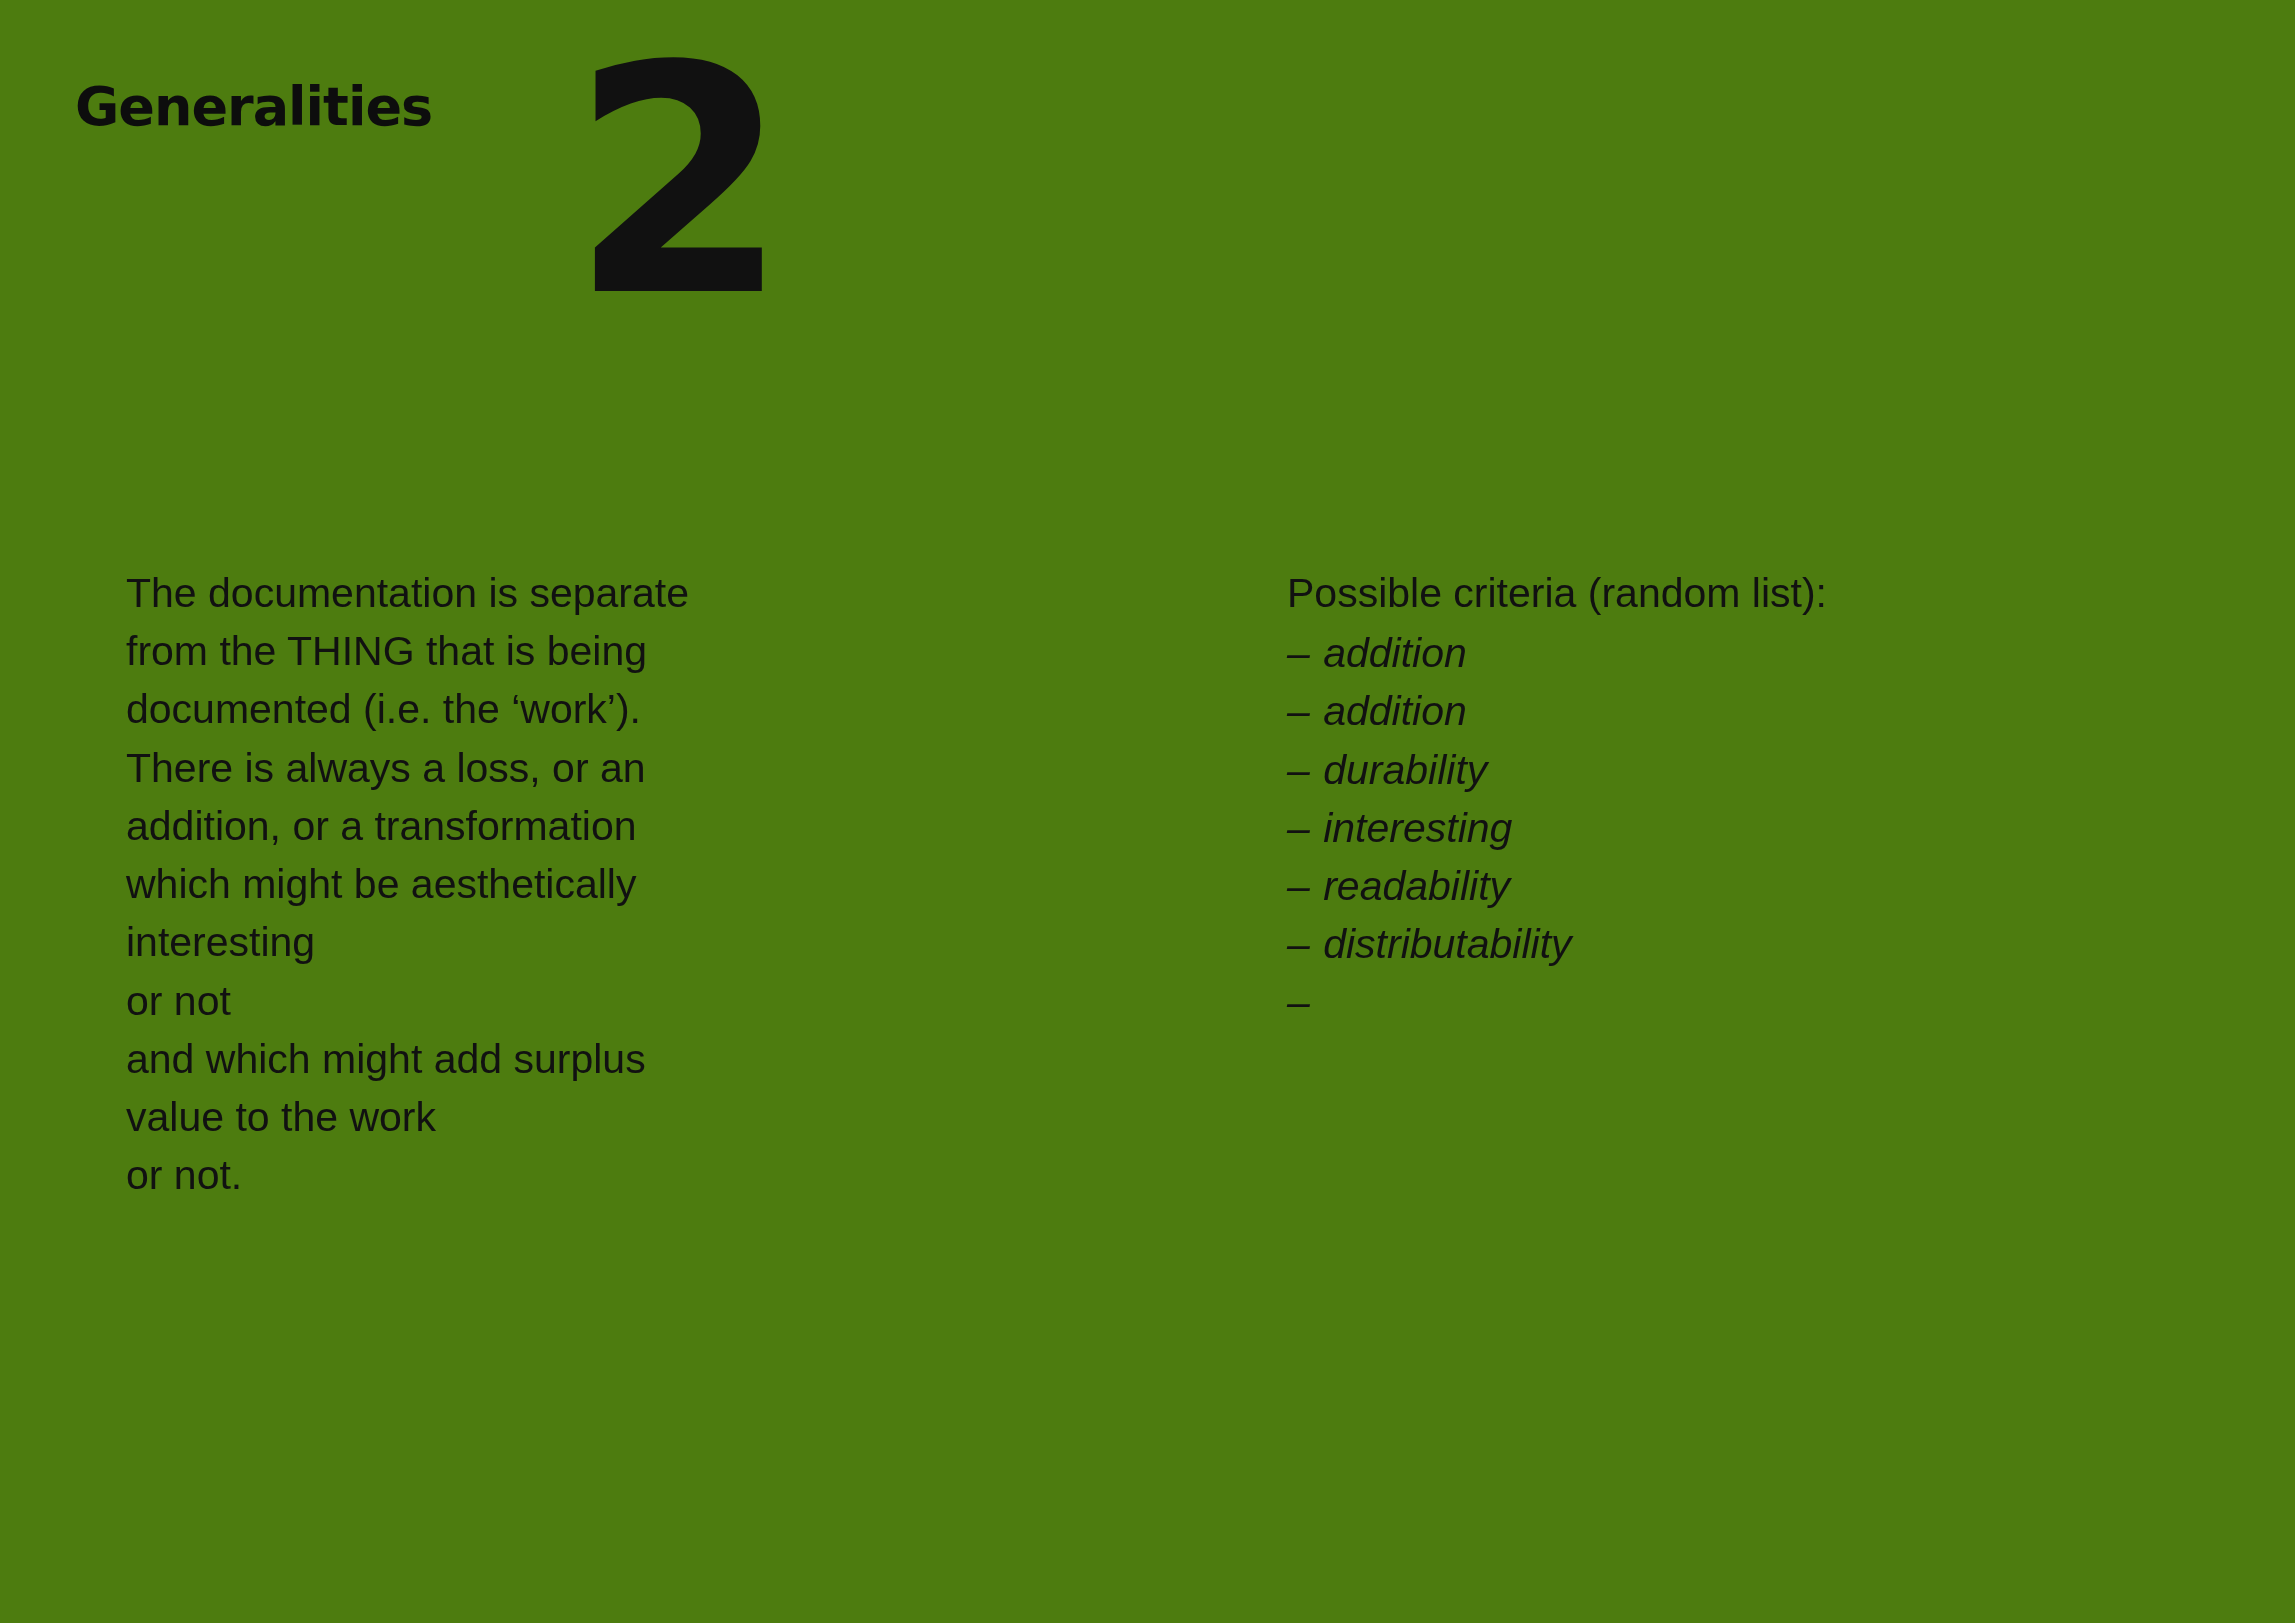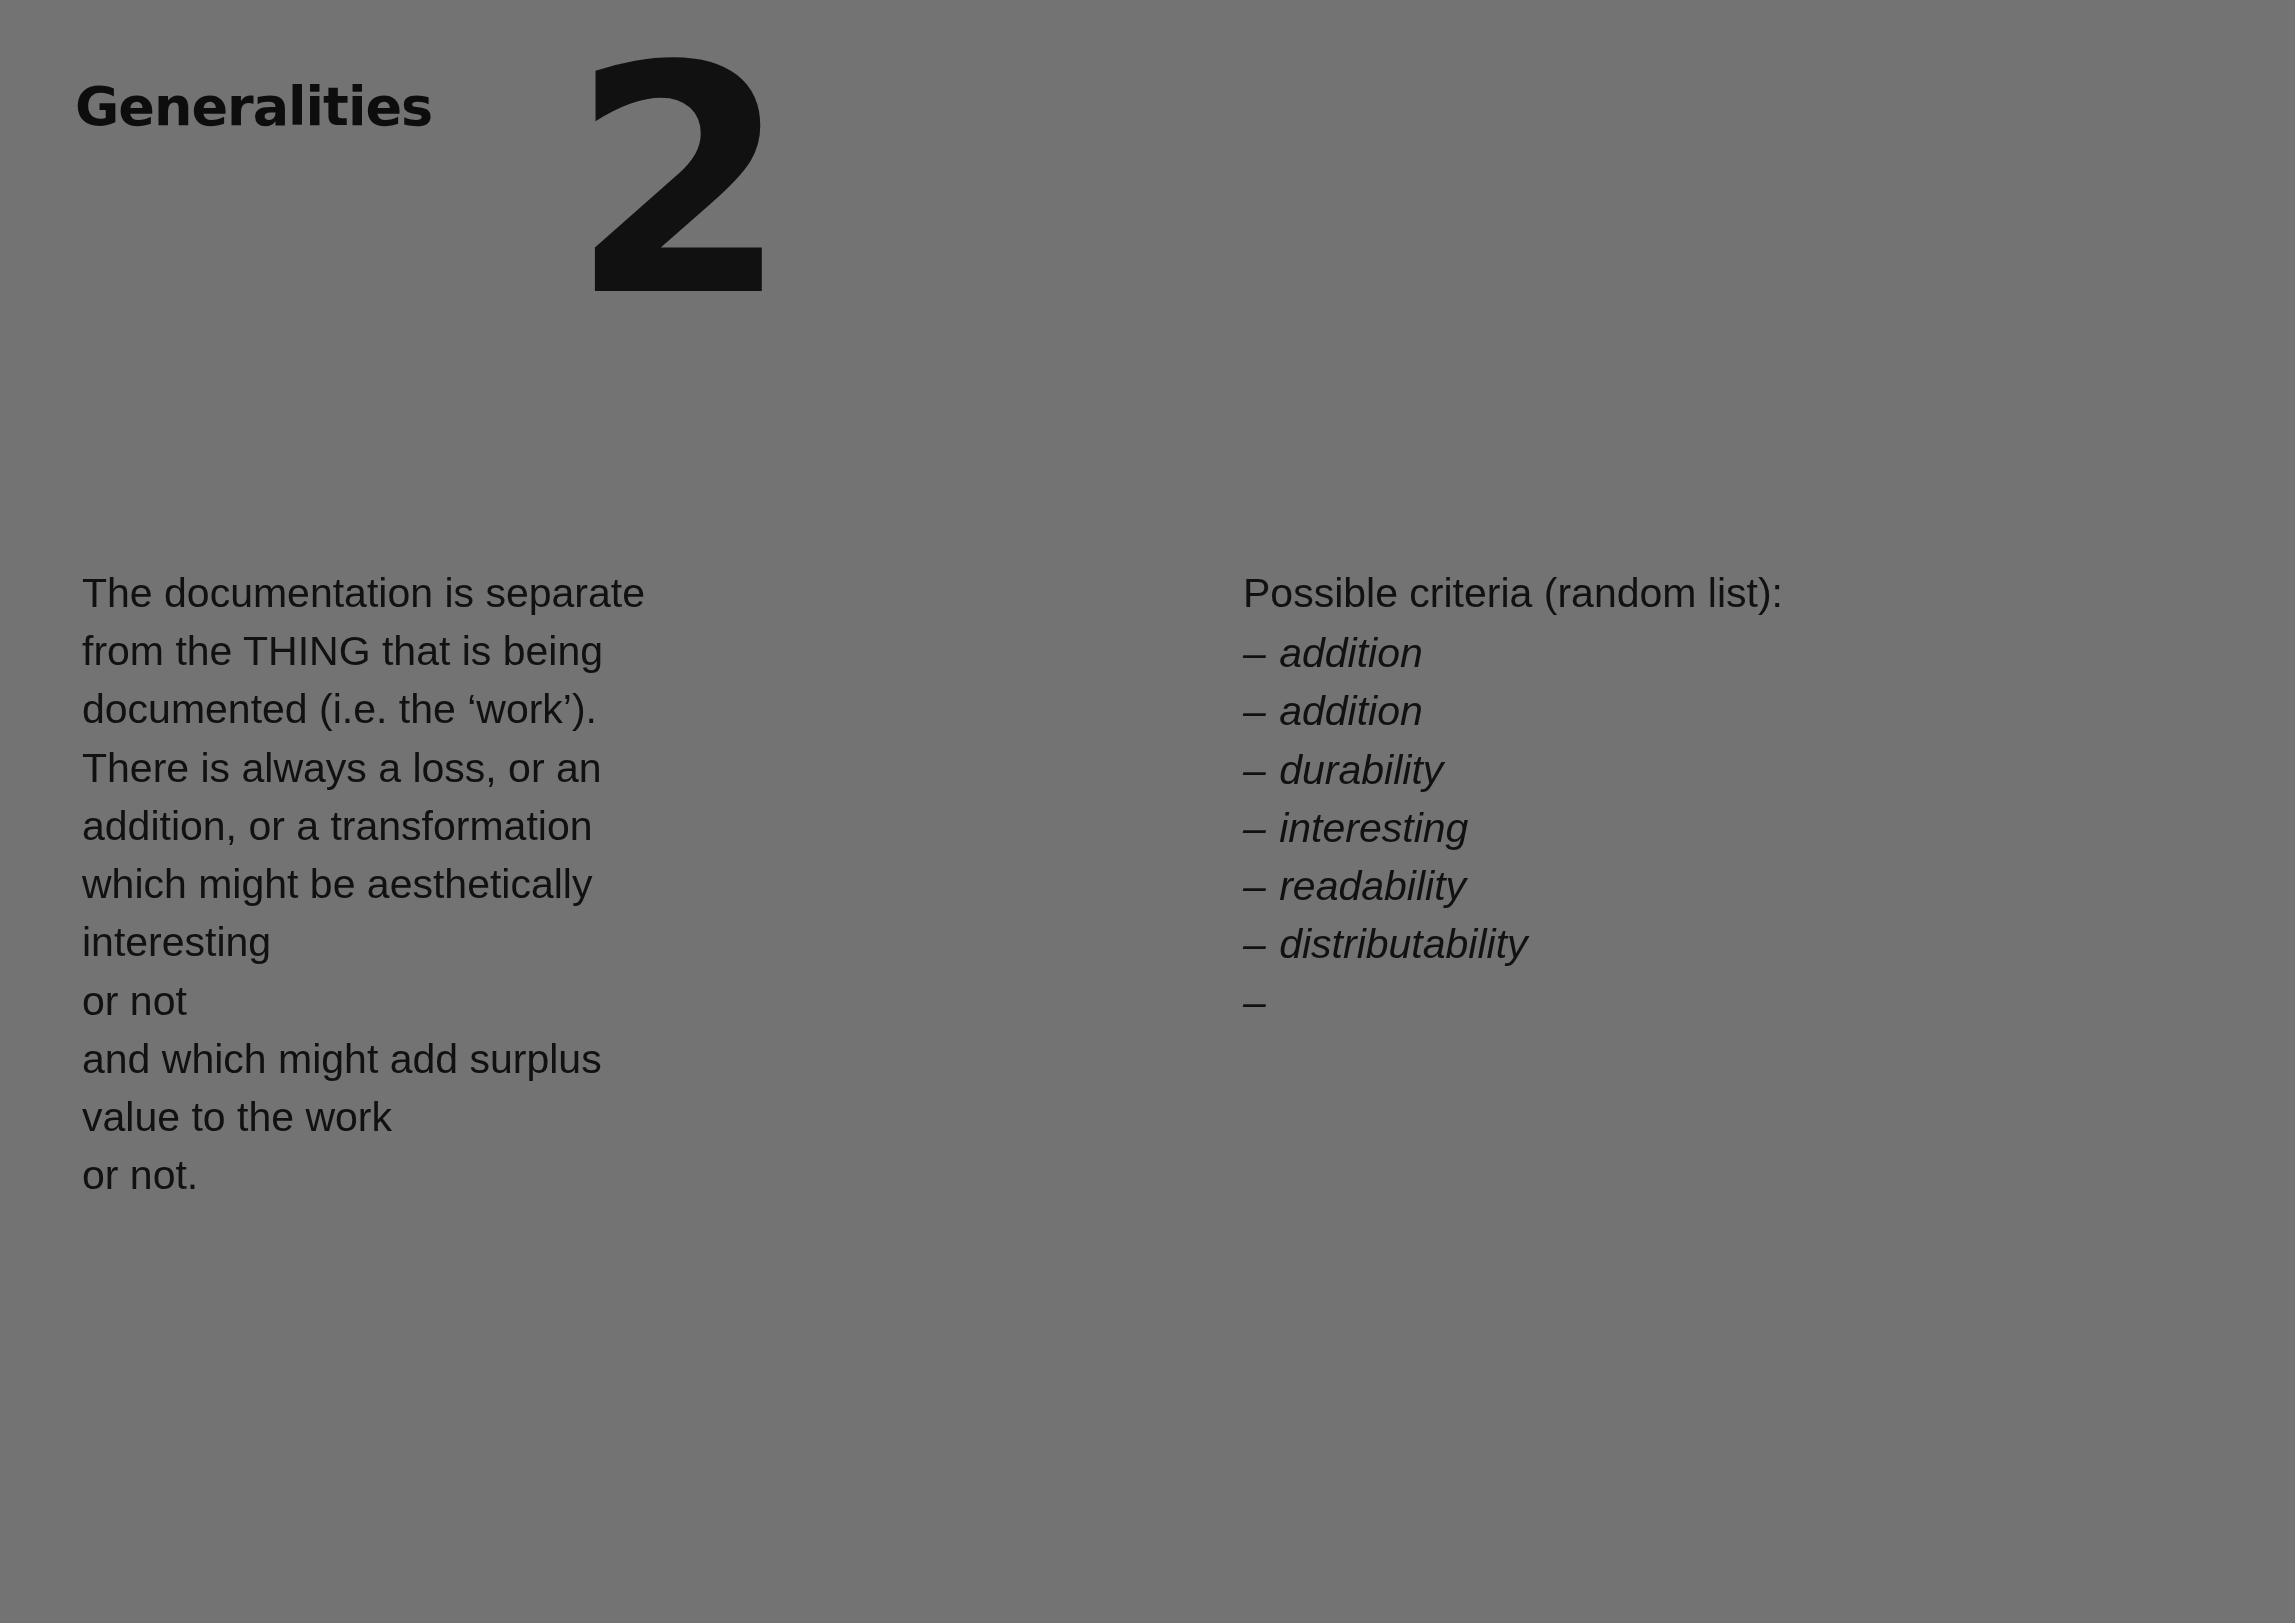--- a/index.html
+++ b/index.html
@@ -12,21 +12,21 @@
     height: 1623px;
     font-family: "Liberation Sans", sans-serif;
     color: #111111;
     position: relative;
     overflow: hidden;
   }
 
   .page {
     position: absolute;
     inset: 0;
-    background: #737373;
+    background: #4d7c0f;
   }
 
   
   .section-label {
     position: absolute;
     left: 75px;
     top: 75px;
     font-family: "DejaVu Sans", sans-serif;
     font-weight: 700;
     font-size: 54px;
@@ -47,20 +47,21 @@
     letter-spacing: -9.6px;
   }
 
   
   .col {
     position: absolute;
     top: 564px;
     font-size: 41px;
     line-height: 1.42;
     color: #111111;
+    margin-left: 44px;
   }
   .col-left {
     left: 82px;
     width: 726px;
   }
   .col-right {
     left: 1243px;
     width: 755px;
   }
 

